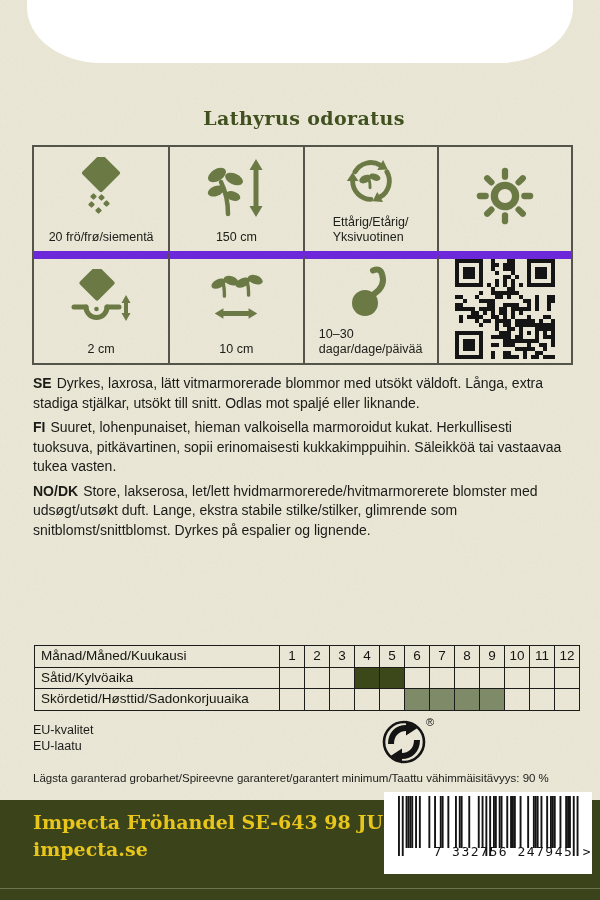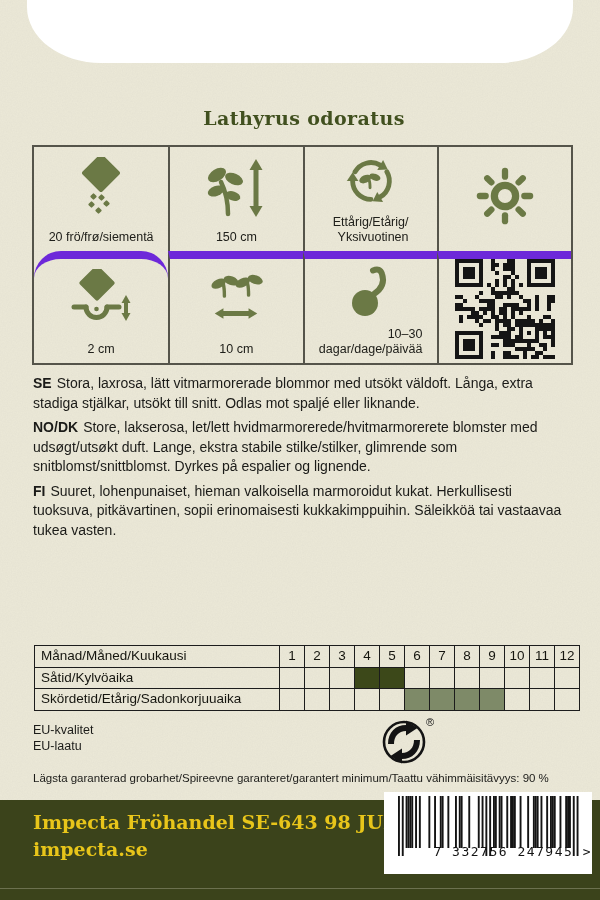--- a/index.html
+++ b/index.html
@@ -11,23 +11,23 @@
          border-radius:0 0 74px 74px / 0 0 56px 56px;z-index:3;}
   .title{position:absolute;left:0;top:103px;width:100%;text-align:center;margin:4px;
          font-family:"DejaVu Serif",serif;font-weight:bold;font-size:19px;color:#41501f;letter-spacing:.4px;}
   
   .spec-grid{position:absolute;left:32px;top:145px;width:541px;height:220px;
              display:grid;grid-template-columns:repeat(4,1fr);grid-template-rows:104px 1fr;
              border:2px solid #55544a;box-sizing:border-box;}
   .spec-cell{display:flex;flex-direction:column;align-items:center;box-sizing:border-box;
              border-left:2px solid #55544a;border-top:8px solid #6d28d9;overflow:hidden;}
   .spec-cell:nth-child(-n+4){border-top:none;}
-  .spec-cell:nth-child(4n+1){border-left:none;border-radius:27px;}
+  .spec-cell:nth-child(4n+1){border-left:none;}
   .icon-area{flex:1;display:flex;align-items:center;justify-content:center;width:100%;}
-  .cell-caption{white-space:pre-line;text-align:right;font-size:12.5px;line-height:14.5px;
+  .cell-caption{white-space:pre-line;text-align:left;font-size:12.5px;line-height:14.5px;
                 padding-bottom:7px;color:#20201b;}
   
   .descriptions{position:absolute;left:33px;top:374px;width:541px;}
   .descriptions p{margin:0 0 5px 0;font-size:14px;line-height:19.5px;color:#1b1b18;}
   .descriptions b{margin-right:5px;}
   
   .calendar{position:absolute;left:34px;top:645px;width:546px;box-sizing:border-box;
             border:1.8px solid #1c1c1c;}
   .cal-row{display:flex;height:20.5px;}
   .cal-row + .cal-row{border-top:1.6px solid #1c1c1c;}
@@ -490,23 +490,23 @@
                 <rect x="88" y="96" width="4" height="4"></rect>
                 <rect x="92" y="96" width="4" height="4"></rect>
                 <rect x="96" y="96" width="4" height="4"></rect>
               </svg></div>
         </div>
         <div class="cell-caption"></div>
       </div>
     </div>
 
     <div class="descriptions">
-      <p><b>SE</b><span>Stora, laxrosa, lätt vitmarmorerade blommor med utsökt väldoft. Långa, extra stadiga stjälkar, utsökt till snitt. Odlas mot spaljé eller liknande.</span></p>
+      <p><b>SE</b><span>Dyrkes, laxrosa, lätt vitmarmorerade blommor med utsökt väldoft. Långa, extra stadiga stjälkar, utsökt till snitt. Odlas mot spaljé eller liknande.</span></p>
+      <p><b>FI</b><span>Suuret, lohenpunaiset, hieman valkoisella marmoroidut kukat. Herkullisesti tuoksuva, pitkävartinen, sopii erinomaisesti kukkakimppuihin. Säleikköä tai vastaavaa tukea vasten.</span></p>
       <p><b>NO/DK</b><span>Store, lakserosa, let/lett hvidmarmorerede/hvitmarmorerete blomster med udsøgt/utsøkt duft. Lange, ekstra stabile stilke/stilker, glimrende som snitblomst/snittblomst. Dyrkes på espalier og lignende.</span></p>
-      <p><b>FI</b><span>Suuret, lohenpunaiset, hieman valkoisella marmoroidut kukat. Herkullisesti tuoksuva, pitkävartinen, sopii erinomaisesti kukkakimppuihin. Säleikköä tai vastaavaa tukea vasten.</span></p>
     </div>
 
     <div class="calendar">
       <div class="cal-row">
         <div class="cal-label">Månad/Måned/Kuukausi</div>
         <div class="cal-months">
             <div class="cal-cell">1</div>
             <div class="cal-cell">2</div>
             <div class="cal-cell">3</div>
             <div class="cal-cell">4</div>
@@ -531,21 +531,21 @@
             <div class="cal-cell"></div>
             <div class="cal-cell"></div>
             <div class="cal-cell"></div>
             <div class="cal-cell"></div>
             <div class="cal-cell"></div>
             <div class="cal-cell"></div>
             <div class="cal-cell"></div>
           </div>
       </div>
       <div class="cal-row">
-        <div class="cal-label">Skördetid/Etårig/Sadonkorjuuaika</div>
+        <div class="cal-label">Skördetid/Høsttid/Sadonkorjuuaika</div>
         <div class="cal-months">
             <div class="cal-cell"></div>
             <div class="cal-cell"></div>
             <div class="cal-cell"></div>
             <div class="cal-cell"></div>
             <div class="cal-cell"></div>
             <div class="cal-cell" style="background: rgb(126, 138, 104);"></div>
             <div class="cal-cell" style="background: rgb(126, 138, 104);"></div>
             <div class="cal-cell" style="background: rgb(126, 138, 104);"></div>
             <div class="cal-cell" style="background: rgb(126, 138, 104);"></div>

